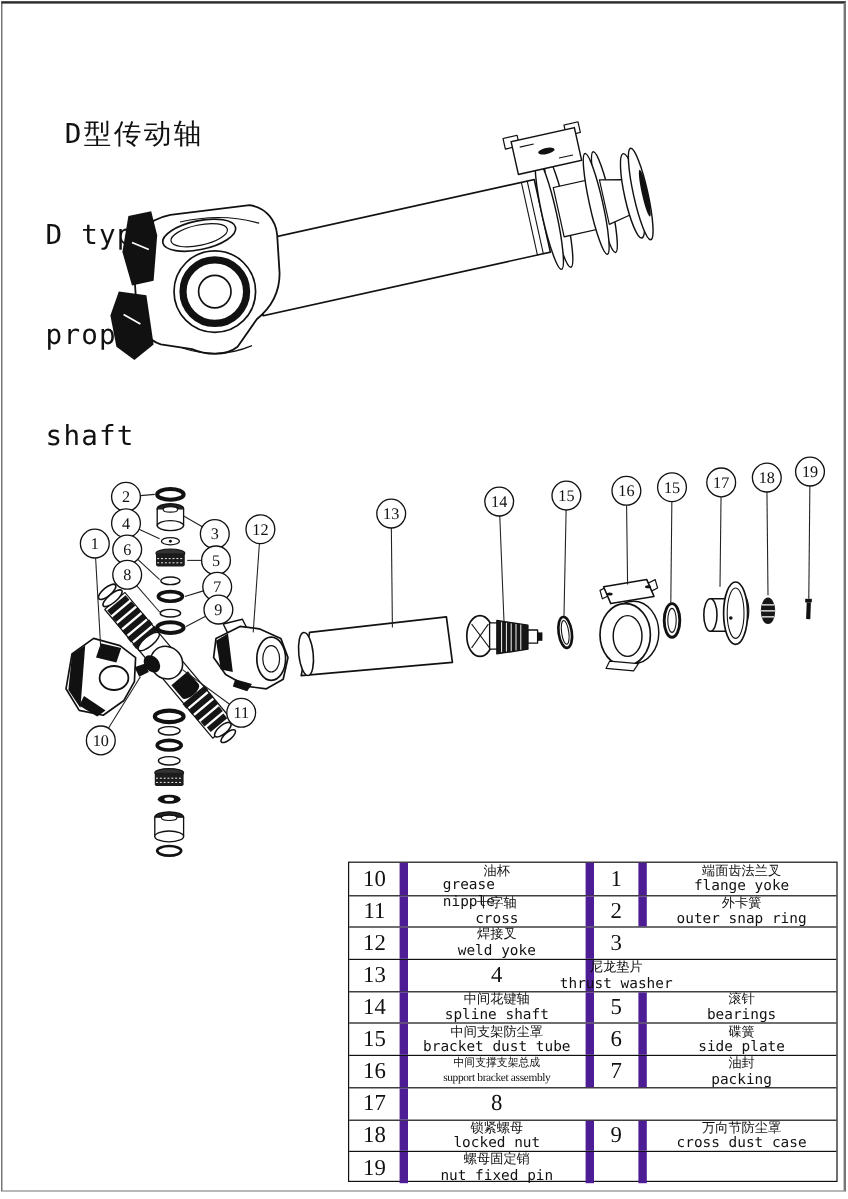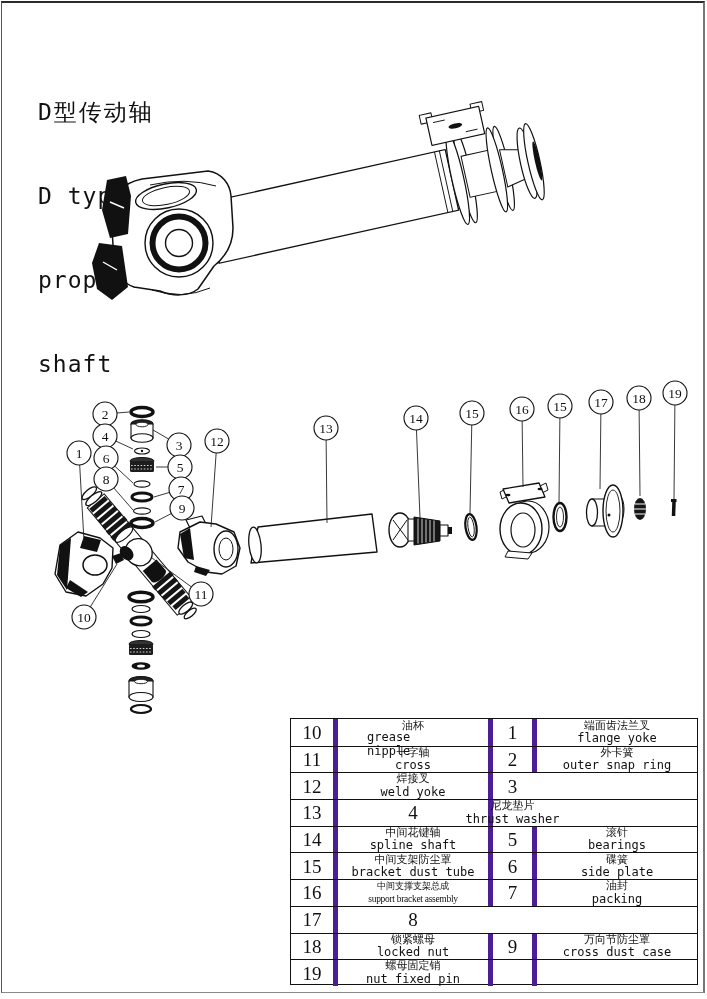--- a/index.html
+++ b/index.html
@@ -11,31 +11,31 @@
   .frame{
     position:absolute;left:1px;top:1px;right:2px;bottom:6px;
     border-top:2.5px solid #2a2a2a;border-left:1.5px solid #555;
     border-right:2px solid #777;border-bottom:1.5px solid #8a8a8a;
     pointer-events:none;
   }
   .title{
     position:absolute;left:38px;top:42px;
     font-size:23px;line-height:28px;letter-spacing:1px;white-space:pre;
   }
-  .title .cn{letter-spacing:2px;}
+  .title .cn{letter-spacing:2px;margin-left:16px;}
   svg.diagram{position:absolute;left:0;top:0;}
   
   .parts-table{
     position:absolute;left:290px;top:718px;width:408px;height:267px;
     border:1px solid #111;box-sizing:border-box;background:#fff;
   }
   .t-row{display:grid;grid-template-columns:42px 155px 44px 1fr;height:26.7px;box-sizing:border-box;}
   .t-row + .t-row{border-top:1px solid #111;}
   .t-cell{box-sizing:border-box;display:flex;flex-direction:column;justify-content:center;align-items:center;overflow:visible;position:relative;}
-  .t-cell + .t-cell{border-left:5px solid #4c1d95;}
+  .t-cell + .t-cell{border-left:7px solid #4c1d95;}
   .t-num{font-family:"Liberation Serif","DejaVu Serif",serif;font-size:19px;line-height:19px;}
   .t-cn{font-size:11px;line-height:12.5px;font-family:"DejaVu Sans","Liberation Sans",sans-serif;white-space:nowrap;}
   .t-en{font-size:12px;line-height:13px;white-space:nowrap;}
   .t-row.condensed-left .t-cn-left{font-size:9.5px;transform:scaleX(.95);}
   .t-row.condensed-left .t-en-left{font-size:9.5px;letter-spacing:-0.3px;font-family:Liberation Serif, serif;}
   
   .t-cell.wrap-en .t-cn-left{position:absolute;top:1px;left:0;right:0;text-align:center;}
   .t-cell.wrap-en .t-en-left{
     position:absolute;left:29px;top:12px;width:72px;text-align:left;
     white-space:normal;line-height:13.5px;z-index:2;

